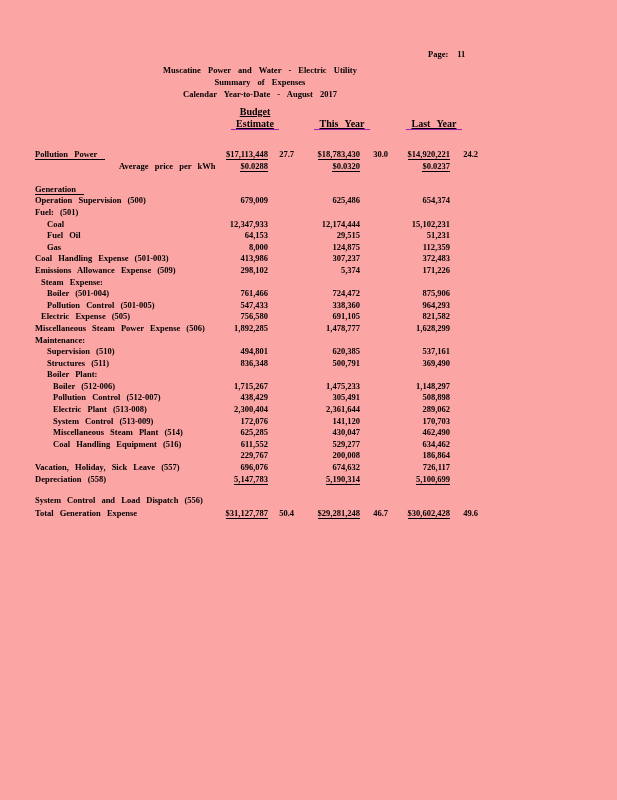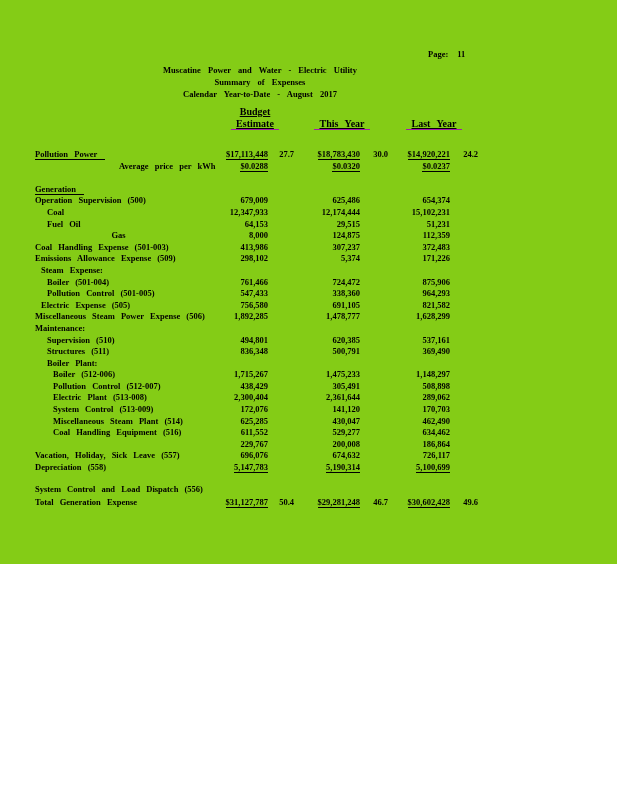--- a/index.html
+++ b/index.html
@@ -5,22 +5,22 @@
   * { box-sizing: border-box; }
   html, body { margin: 0; padding: 0; }
   body {
     width: 617px; height: 800px;
     background: #ffffff;
     font-family: "Liberation Serif", serif;
     color: #000000;
   }
   .page {
     position: relative;
-    width: 617px; height: 564px;
-    background: #84cc16;
+    width: 617px; height: 800px;
+    background: #fca5a5;
     overflow: hidden;
     font-weight: bold;
   }
   .page-num {
     position: absolute; top: 49px; left: 428px;
     font-size: 8.5px;
   }
   .page-num .num { margin-left: 9px; }
   .titles {
     position: absolute; top: 64px; left: 35px; width: 450px;
@@ -121,39 +121,48 @@
       <div class="grid row">
         <div class="cell label" style="padding-left: 0px;"><span>Operation Supervision (500)</span></div>
         <div class="cell num"><span>679,009</span></div>
         <div class="cell pct"></div>
         <div class="cell num"><span>625,486</span></div>
         <div class="cell pct"></div>
         <div class="cell num"><span>654,374</span></div>
         <div class="cell pct"></div>
       </div>
       <div class="grid row">
+        <div class="cell label" style="padding-left: 0px;"><span>Fuel: (501)</span></div>
+        <div class="cell num"></div>
+        <div class="cell pct"></div>
+        <div class="cell num"></div>
+        <div class="cell pct"></div>
+        <div class="cell num"></div>
+        <div class="cell pct"></div>
+      </div>
+      <div class="grid row">
         <div class="cell label" style="padding-left: 12px;"><span>Coal</span></div>
         <div class="cell num"><span>12,347,933</span></div>
         <div class="cell pct"></div>
         <div class="cell num"><span>12,174,444</span></div>
         <div class="cell pct"></div>
         <div class="cell num"><span>15,102,231</span></div>
         <div class="cell pct"></div>
       </div>
       <div class="grid row">
         <div class="cell label" style="padding-left: 12px;"><span>Fuel Oil</span></div>
         <div class="cell num"><span>64,153</span></div>
         <div class="cell pct"></div>
         <div class="cell num"><span>29,515</span></div>
         <div class="cell pct"></div>
         <div class="cell num"><span>51,231</span></div>
         <div class="cell pct"></div>
       </div>
       <div class="grid row">
-        <div class="cell label" style="padding-left: 12px; text-align: center;"><span>Gas</span></div>
+        <div class="cell label" style="padding-left: 12px;"><span>Gas</span></div>
         <div class="cell num"><span>8,000</span></div>
         <div class="cell pct"></div>
         <div class="cell num"><span>124,875</span></div>
         <div class="cell pct"></div>
         <div class="cell num"><span>112,359</span></div>
         <div class="cell pct"></div>
       </div>
       <div class="grid row">
         <div class="cell label" style="padding-left: 0px;"><span>Coal Handling Expense (501-003)</span></div>
         <div class="cell num"><span>413,986</span></div>

